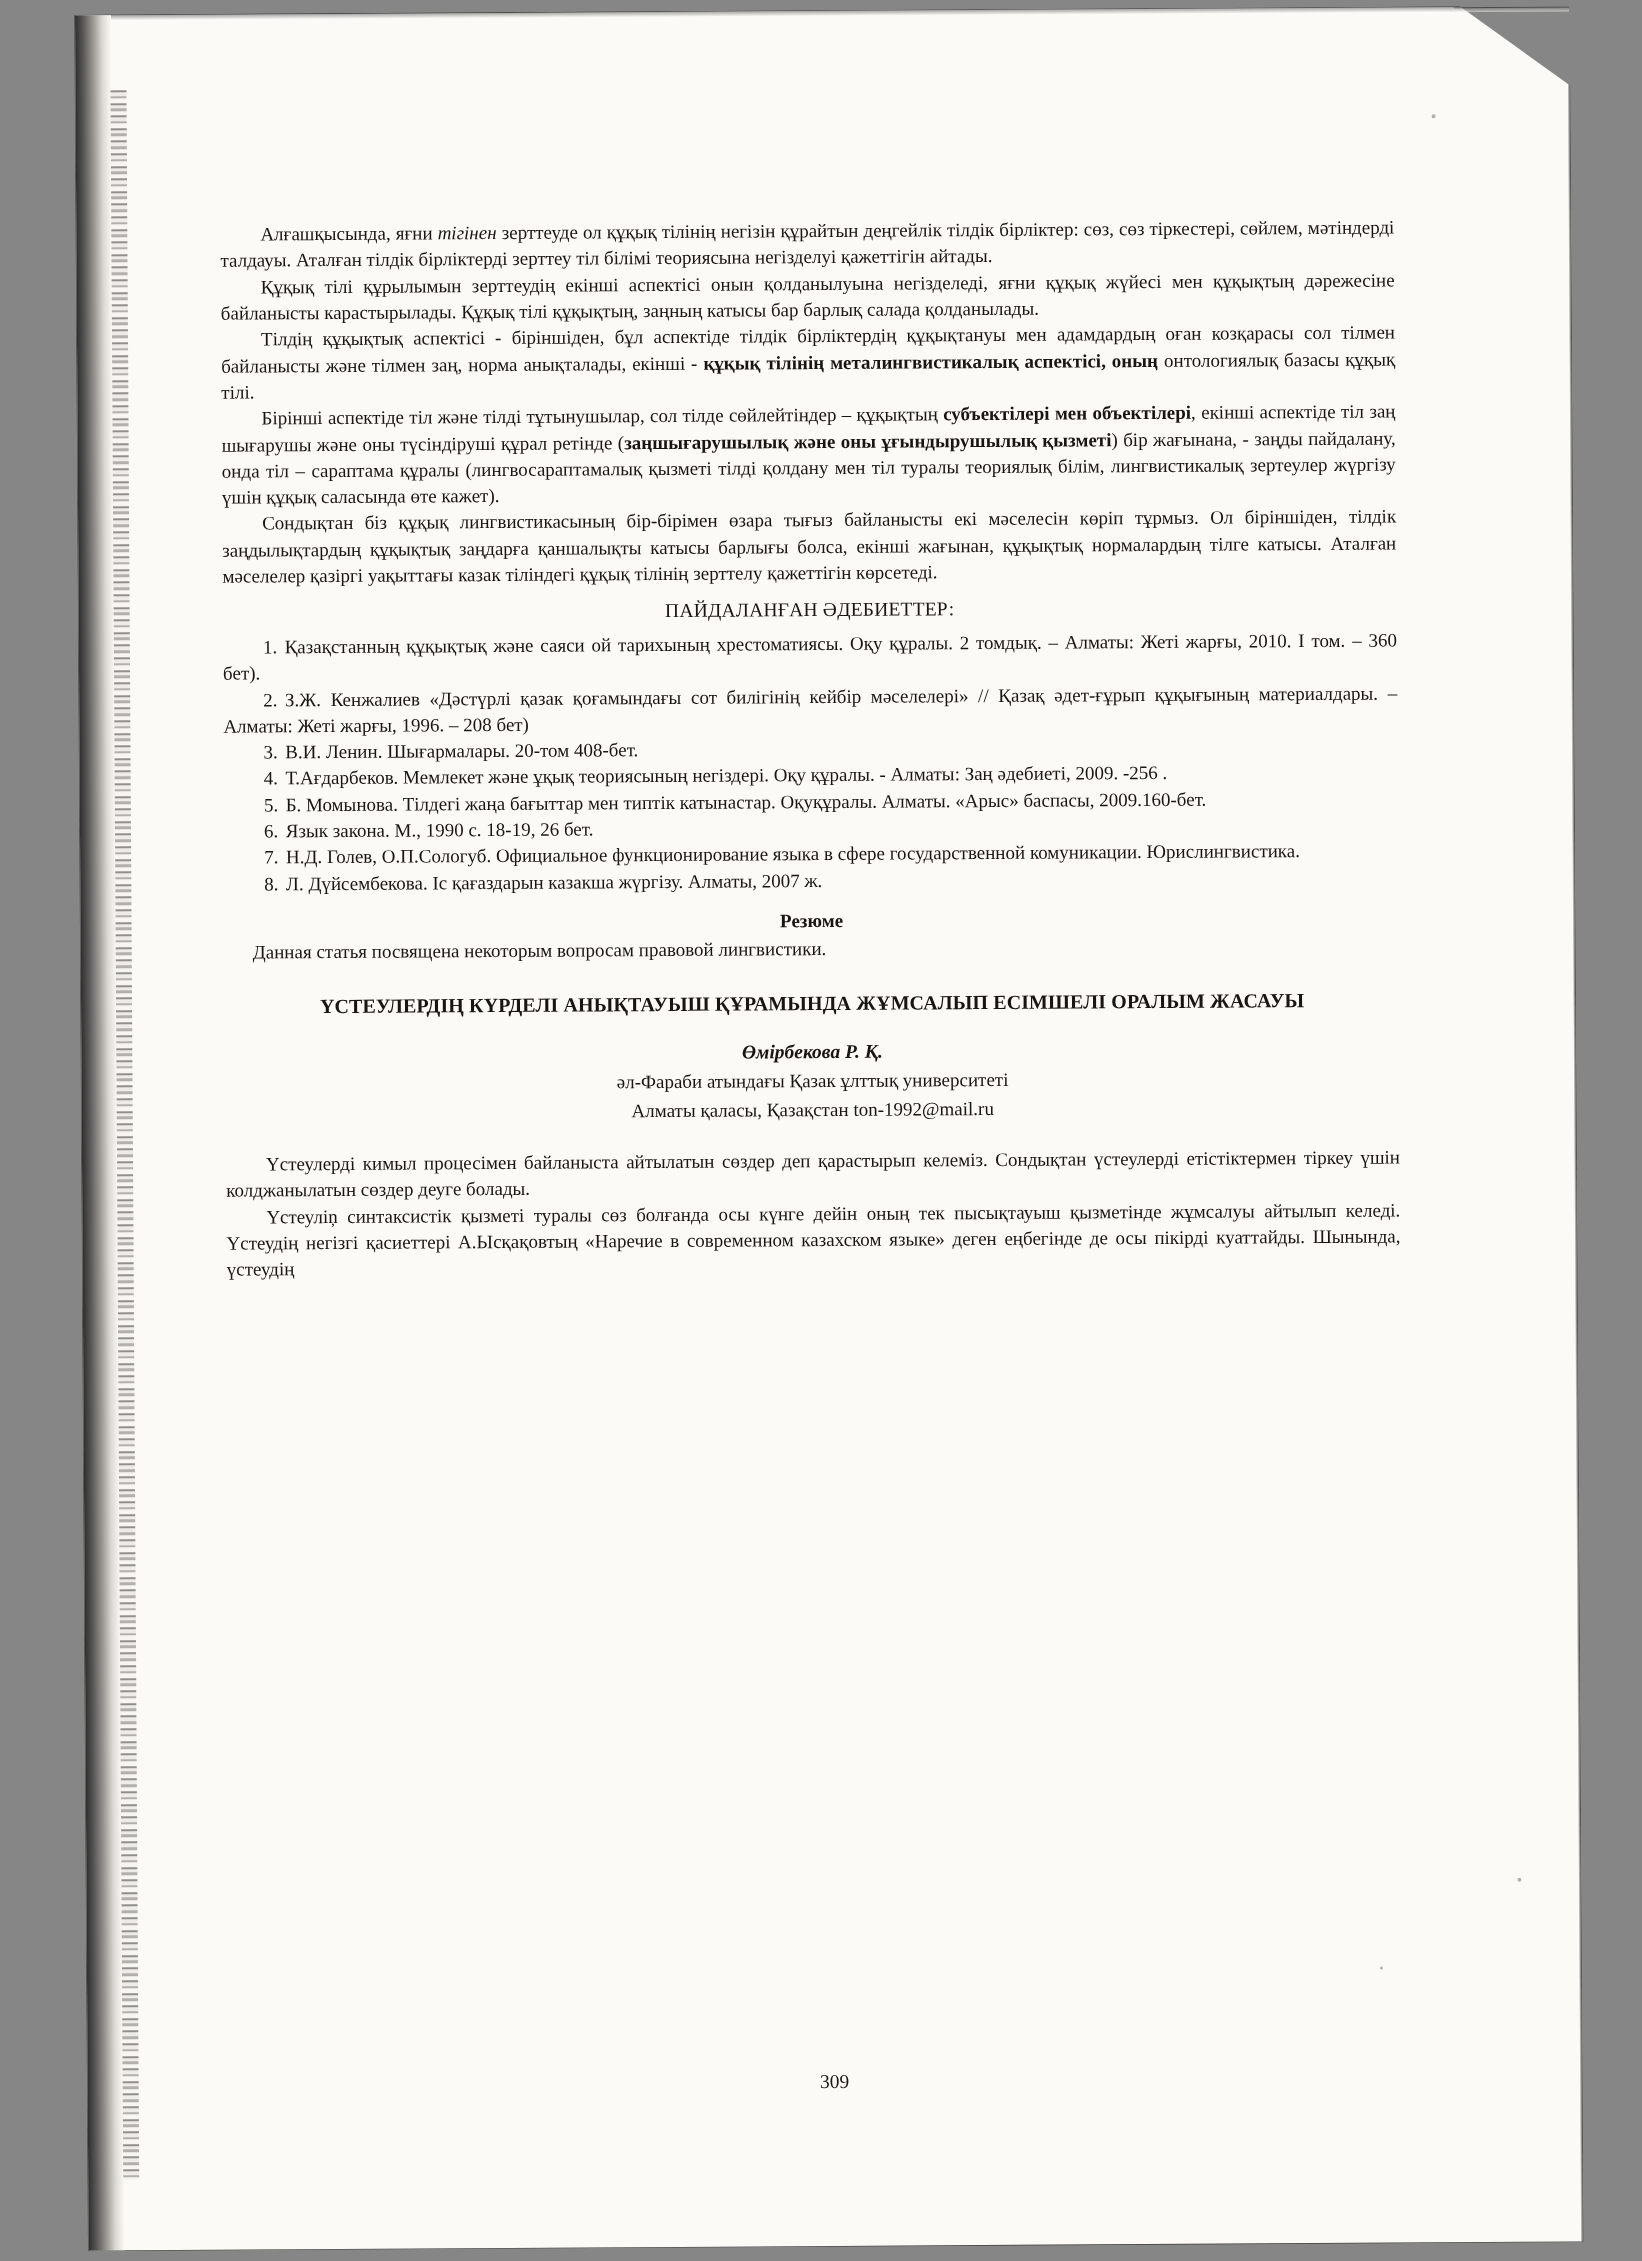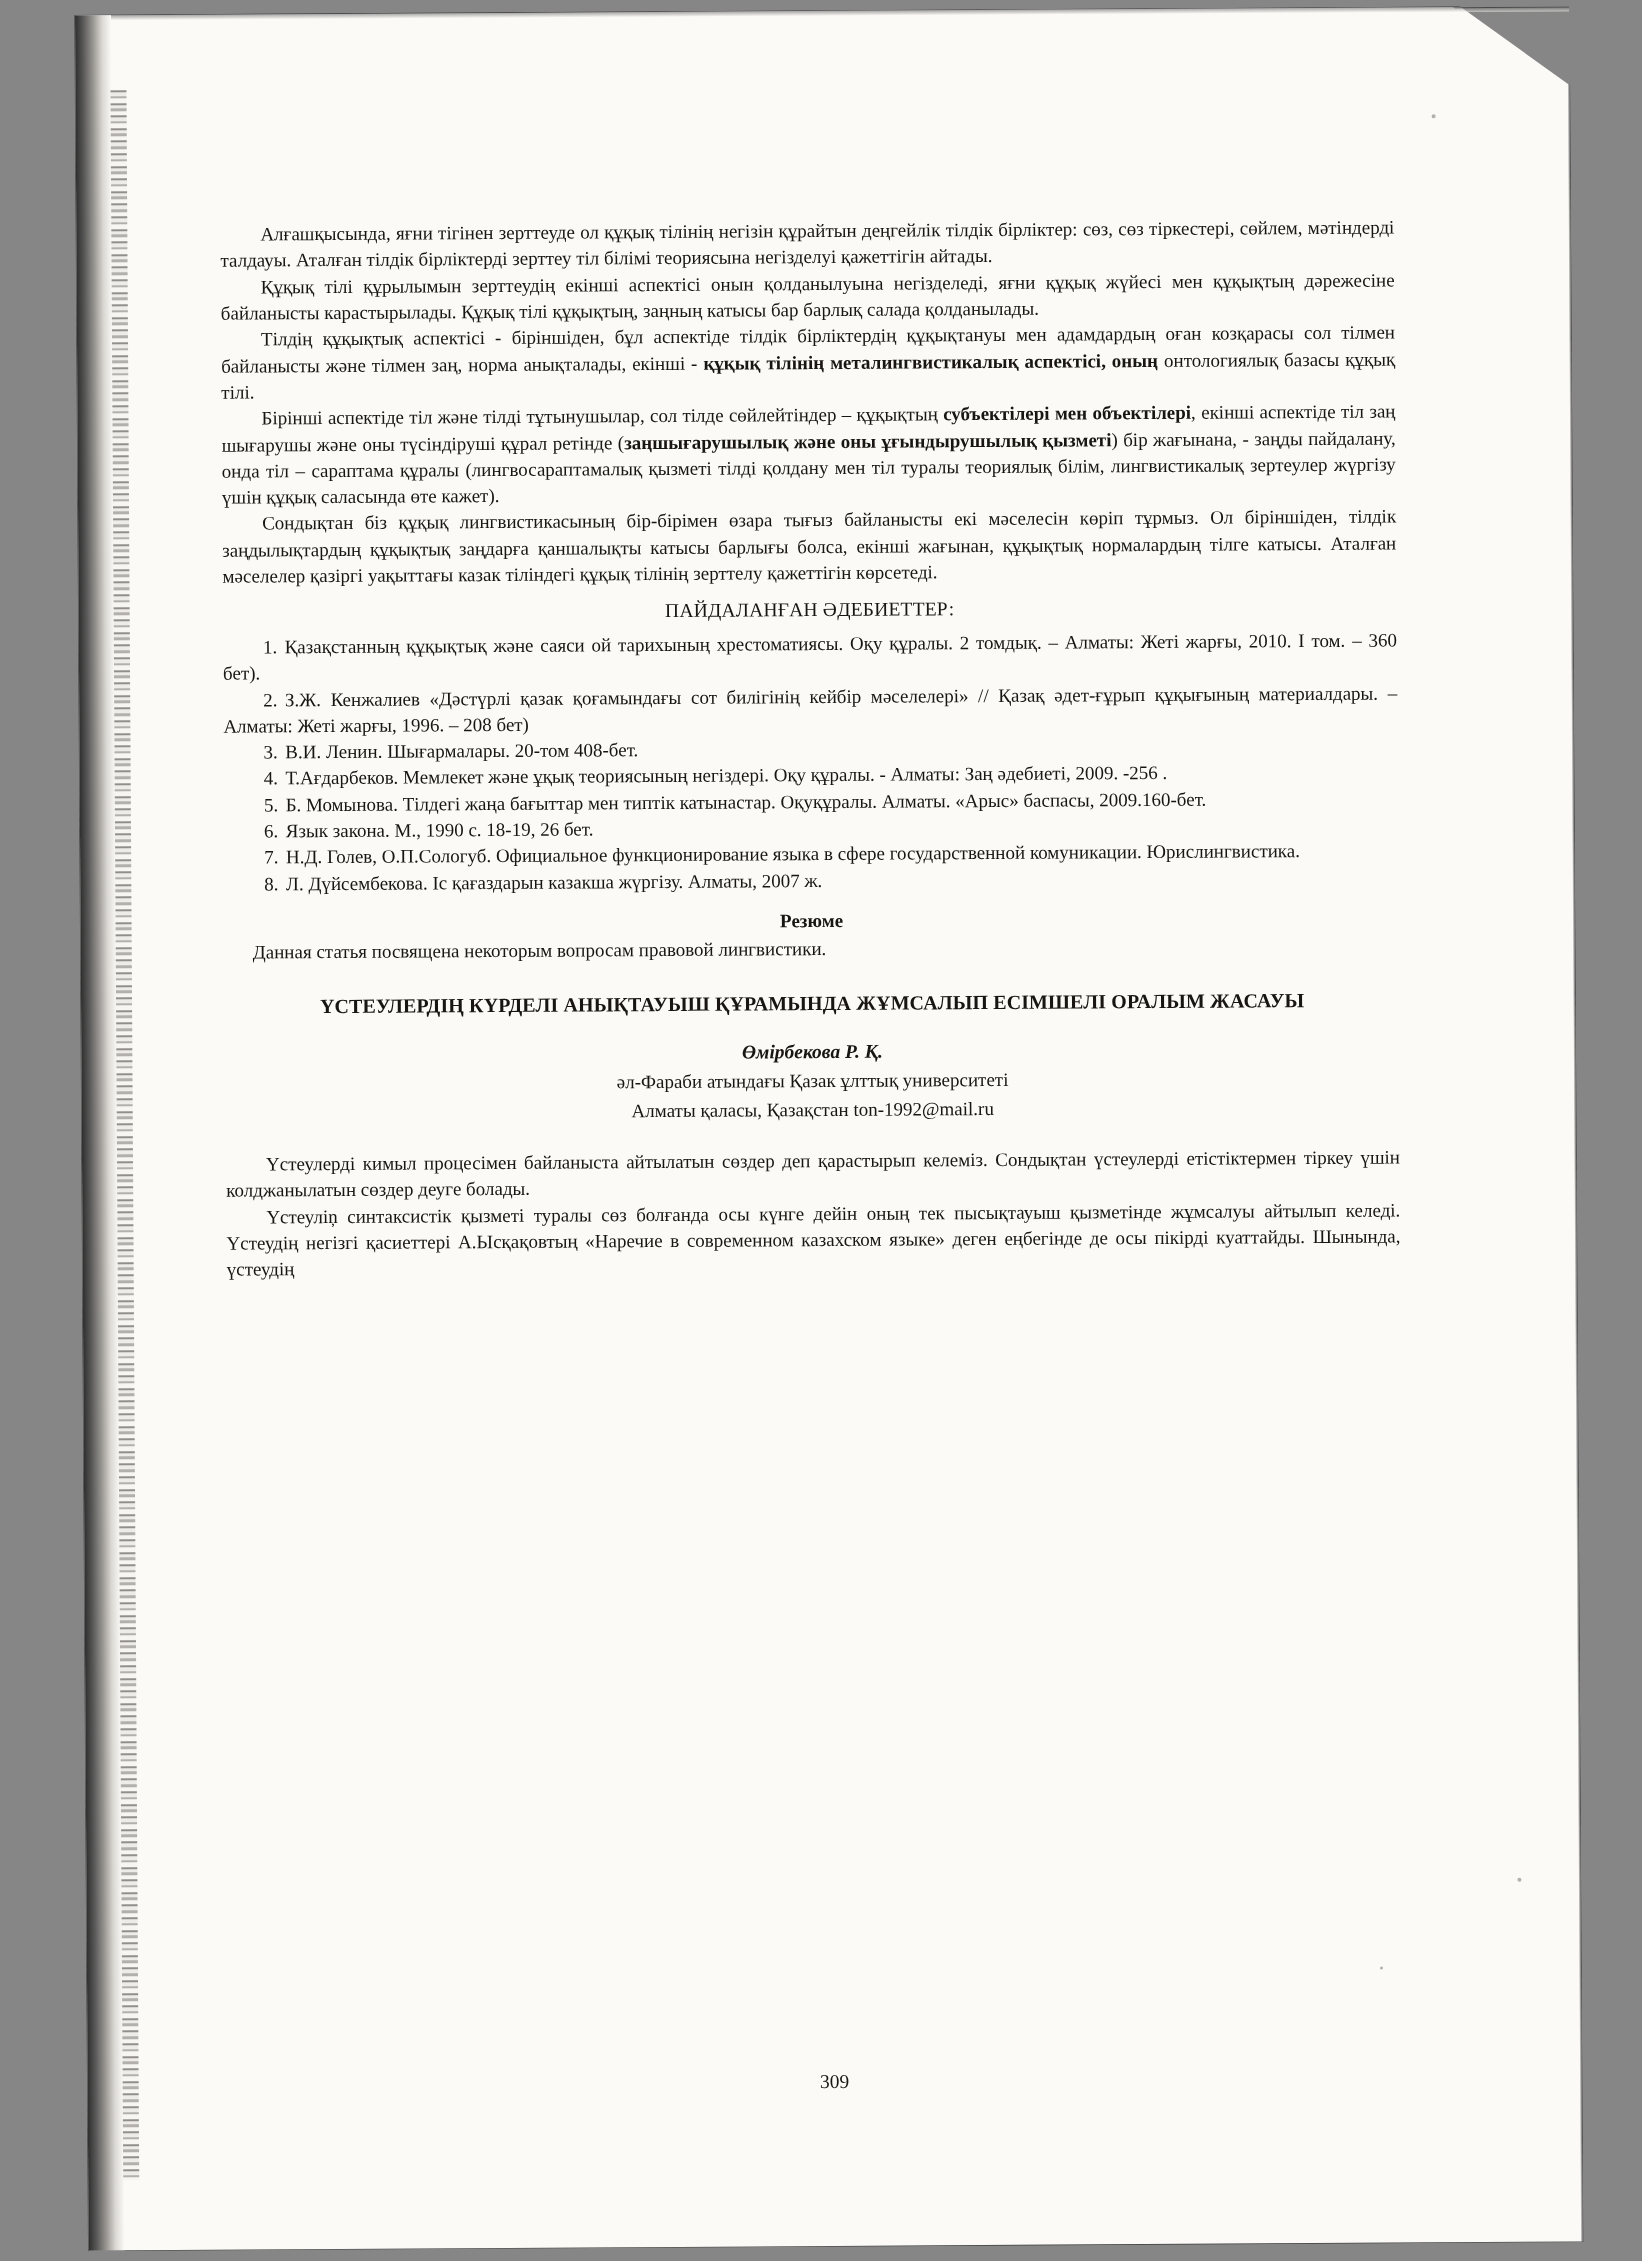--- a/index.html
+++ b/index.html
@@ -88,21 +88,21 @@
     color: #191512;
     font-size: 19px;
     line-height: 1.385;
     text-align: justify;
   }
   p {
     margin: 0;
     text-indent: 40px;
     text-align: justify;
   }
-  .ital { }
+  .ital { font-style: italic; }
   .bold { font-weight: bold; }
 
   h2.section-title {
     font-size: 19.5px;
     font-weight: normal;
     text-align: center;
     margin: 10px 0 7.5px 0;
     letter-spacing: 0.2px;
   }
 

